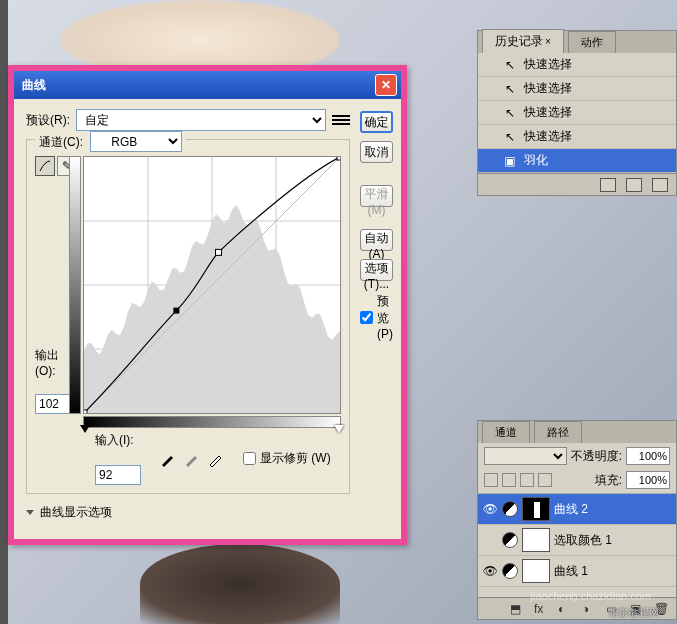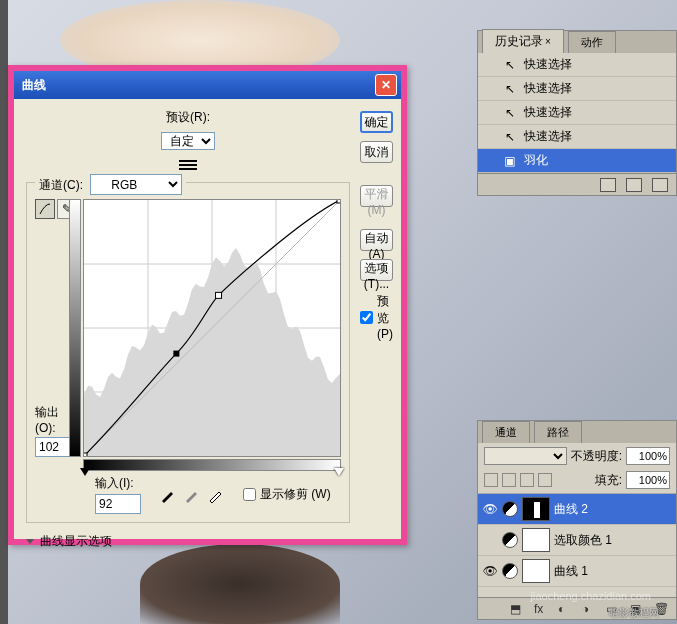--- a/index.html
+++ b/index.html
@@ -14,21 +14,21 @@
 
 .dialog { position: absolute; left: 8px; top: 65px; width: 399px; height: 480px; background: #ece9d8; border: 6px solid #ec4899; box-shadow: 2px 2px 6px rgba(0,0,0,.3); }
 .titlebar { height: 28px; background: linear-gradient(#3b77dd, #2a5fc9 50%, #1c4fb8); display: flex; align-items: center; padding: 0 4px 0 8px; }
 .titlebar-text { color: #fff; font-weight: bold; flex: 1; }
 .close-btn { width: 22px; height: 22px; background: #e8543f; border: 1px solid #fff; border-radius: 3px; color: #fff; display: flex; align-items: center; justify-content: center; font-weight: bold; cursor: pointer; }
 
 .dlg-body { padding: 10px 12px; display: flex; gap: 10px; }
 .left-col { flex: 1; }
 .right-col { width: 86px; display: flex; flex-direction: column; gap: 8px; padding-top: 2px; }
 
-.row { display: flex; align-items: center; gap: 6px; margin-bottom: 8px; flex-direction: column; }
+.row { display: flex; align-items: center; gap: 6px; margin-bottom: 8px; }
 .lbl { color: #000; }
 .preset-select { flex: 1; height: 22px; border: 1px solid #7b9ebd; background: #fff; padding: 0 4px; }
 .menu-icon { width: 18px; height: 18px; display: flex; flex-direction: column; justify-content: center; gap: 2px; cursor: pointer; }
 .menu-icon span { height: 2px; background: #000; }
 
 .fieldset { border: 1px solid #c0c0b0; padding: 8px; position: relative; margin-top: 4px; }
 .fieldset-label { position: absolute; top: -9px; left: 8px; background: #ece9d8; padding: 0 4px; }
 .channel-select { width: 92px; height: 21px; border: 1px solid #7b9ebd; background: #fff; padding: 0 16px; margin-left: 4px; }
 
 .curve-area { display: flex; gap: 6px; margin-top: 8px; }
@@ -42,21 +42,21 @@
 .grad-h { position: absolute; left: 0; bottom: -14px; width: 258px; height: 12px; background: linear-gradient(to right, #000, #fff); border: 1px solid #888; }
 .graph { width: 258px; height: 258px; border: 1px solid #888; background: #fff; position: relative; }
 .grid line { stroke: #ccc; stroke-width: 1; }
 .hist { fill: #d8d8d8; }
 .curve-line { fill: none; stroke: #000; stroke-width: 1.2; }
 .curve-pt { fill: #000; }
 .curve-pt.sel { fill: #fff; stroke: #000; stroke-width: 1; }
 .slider-tri { position: absolute; width: 0; height: 0; border: 5px solid transparent; border-top: 8px solid #000; }
 
 .io-row { display: flex; align-items: center; gap: 4px; margin-top: 18px; }
-.io-box { display: flex; flex-direction: column; gap: 2px; }
+.io-box { display: flex; flex-direction: column; gap: 16px; }
 .io-input { width: 46px; height: 20px; border: 1px solid #7b9ebd; background: #fff; text-align: left; padding: 0 3px; }
 .eyedrops { display: flex; gap: 6px; margin-left: 14px; }
 .eyedrop { width: 18px; height: 18px; cursor: pointer; }
 .clip-chk { display: flex; align-items: center; gap: 4px; margin-left: 14px; }
 
 .expand-row { display: flex; align-items: center; gap: 6px; margin-top: 10px; cursor: pointer; }
 .expand-arrow { width: 0; height: 0; border: 4px solid transparent; border-top: 5px solid #555; margin-top: 3px; }
 
 .btn { height: 22px; border: 1px solid #888; background: linear-gradient(#fff,#e8e8e0); border-radius: 3px; cursor: pointer; }
 .btn.primary { border: 2px solid #3b77dd; }

